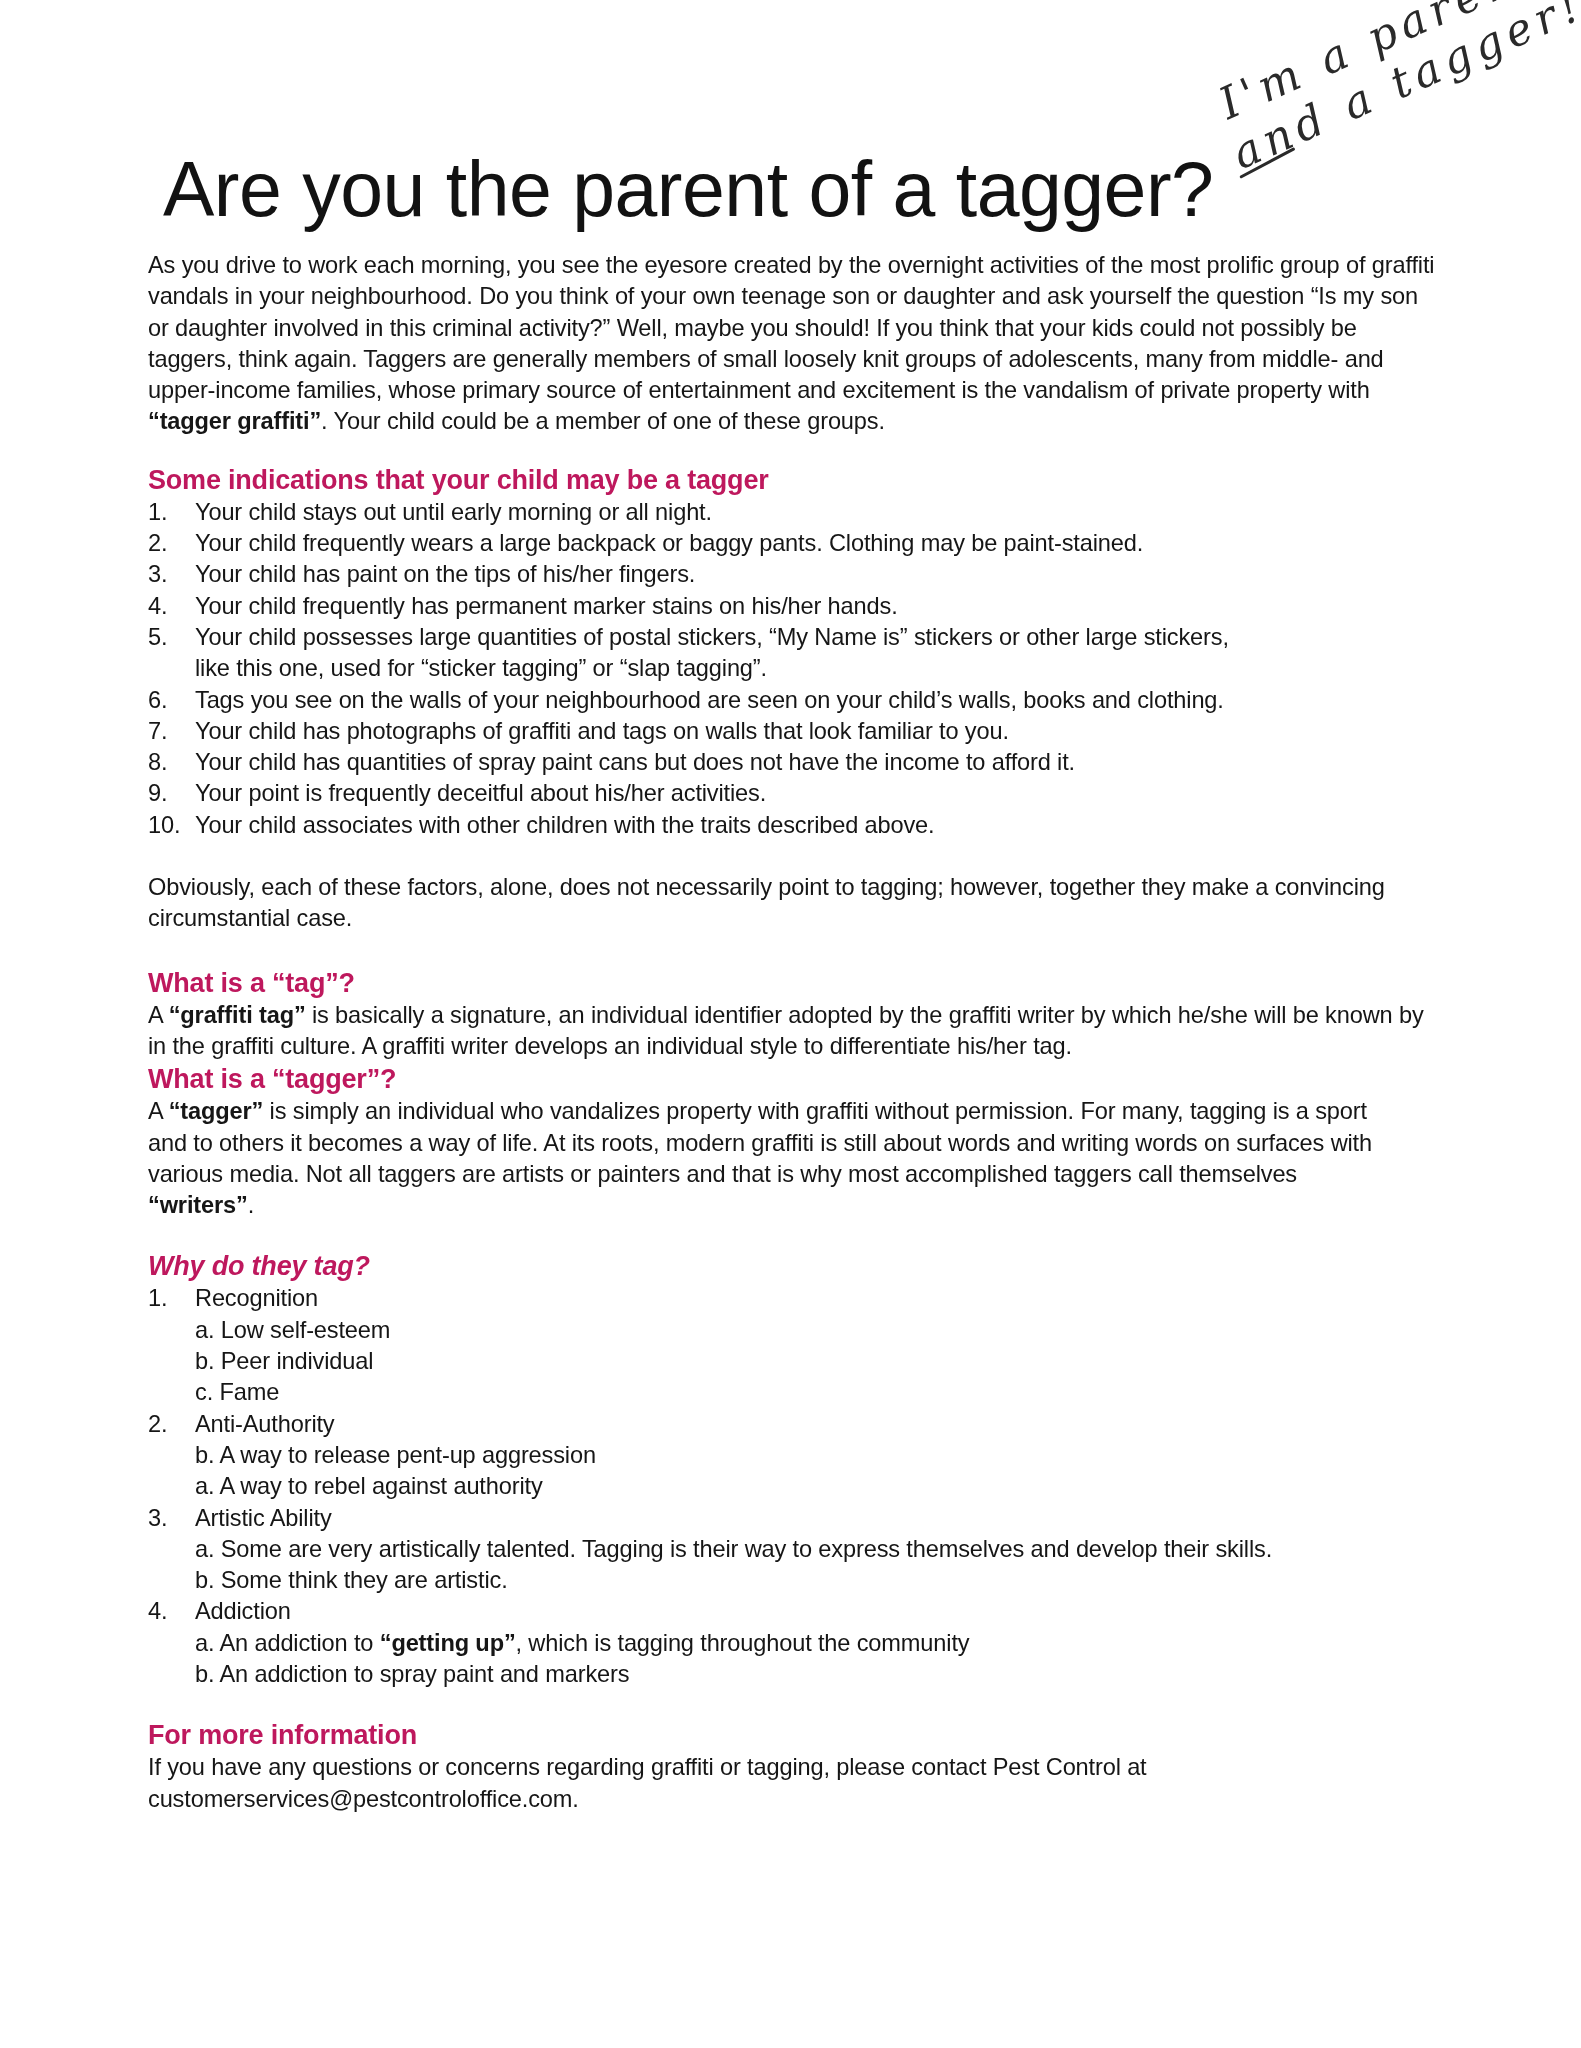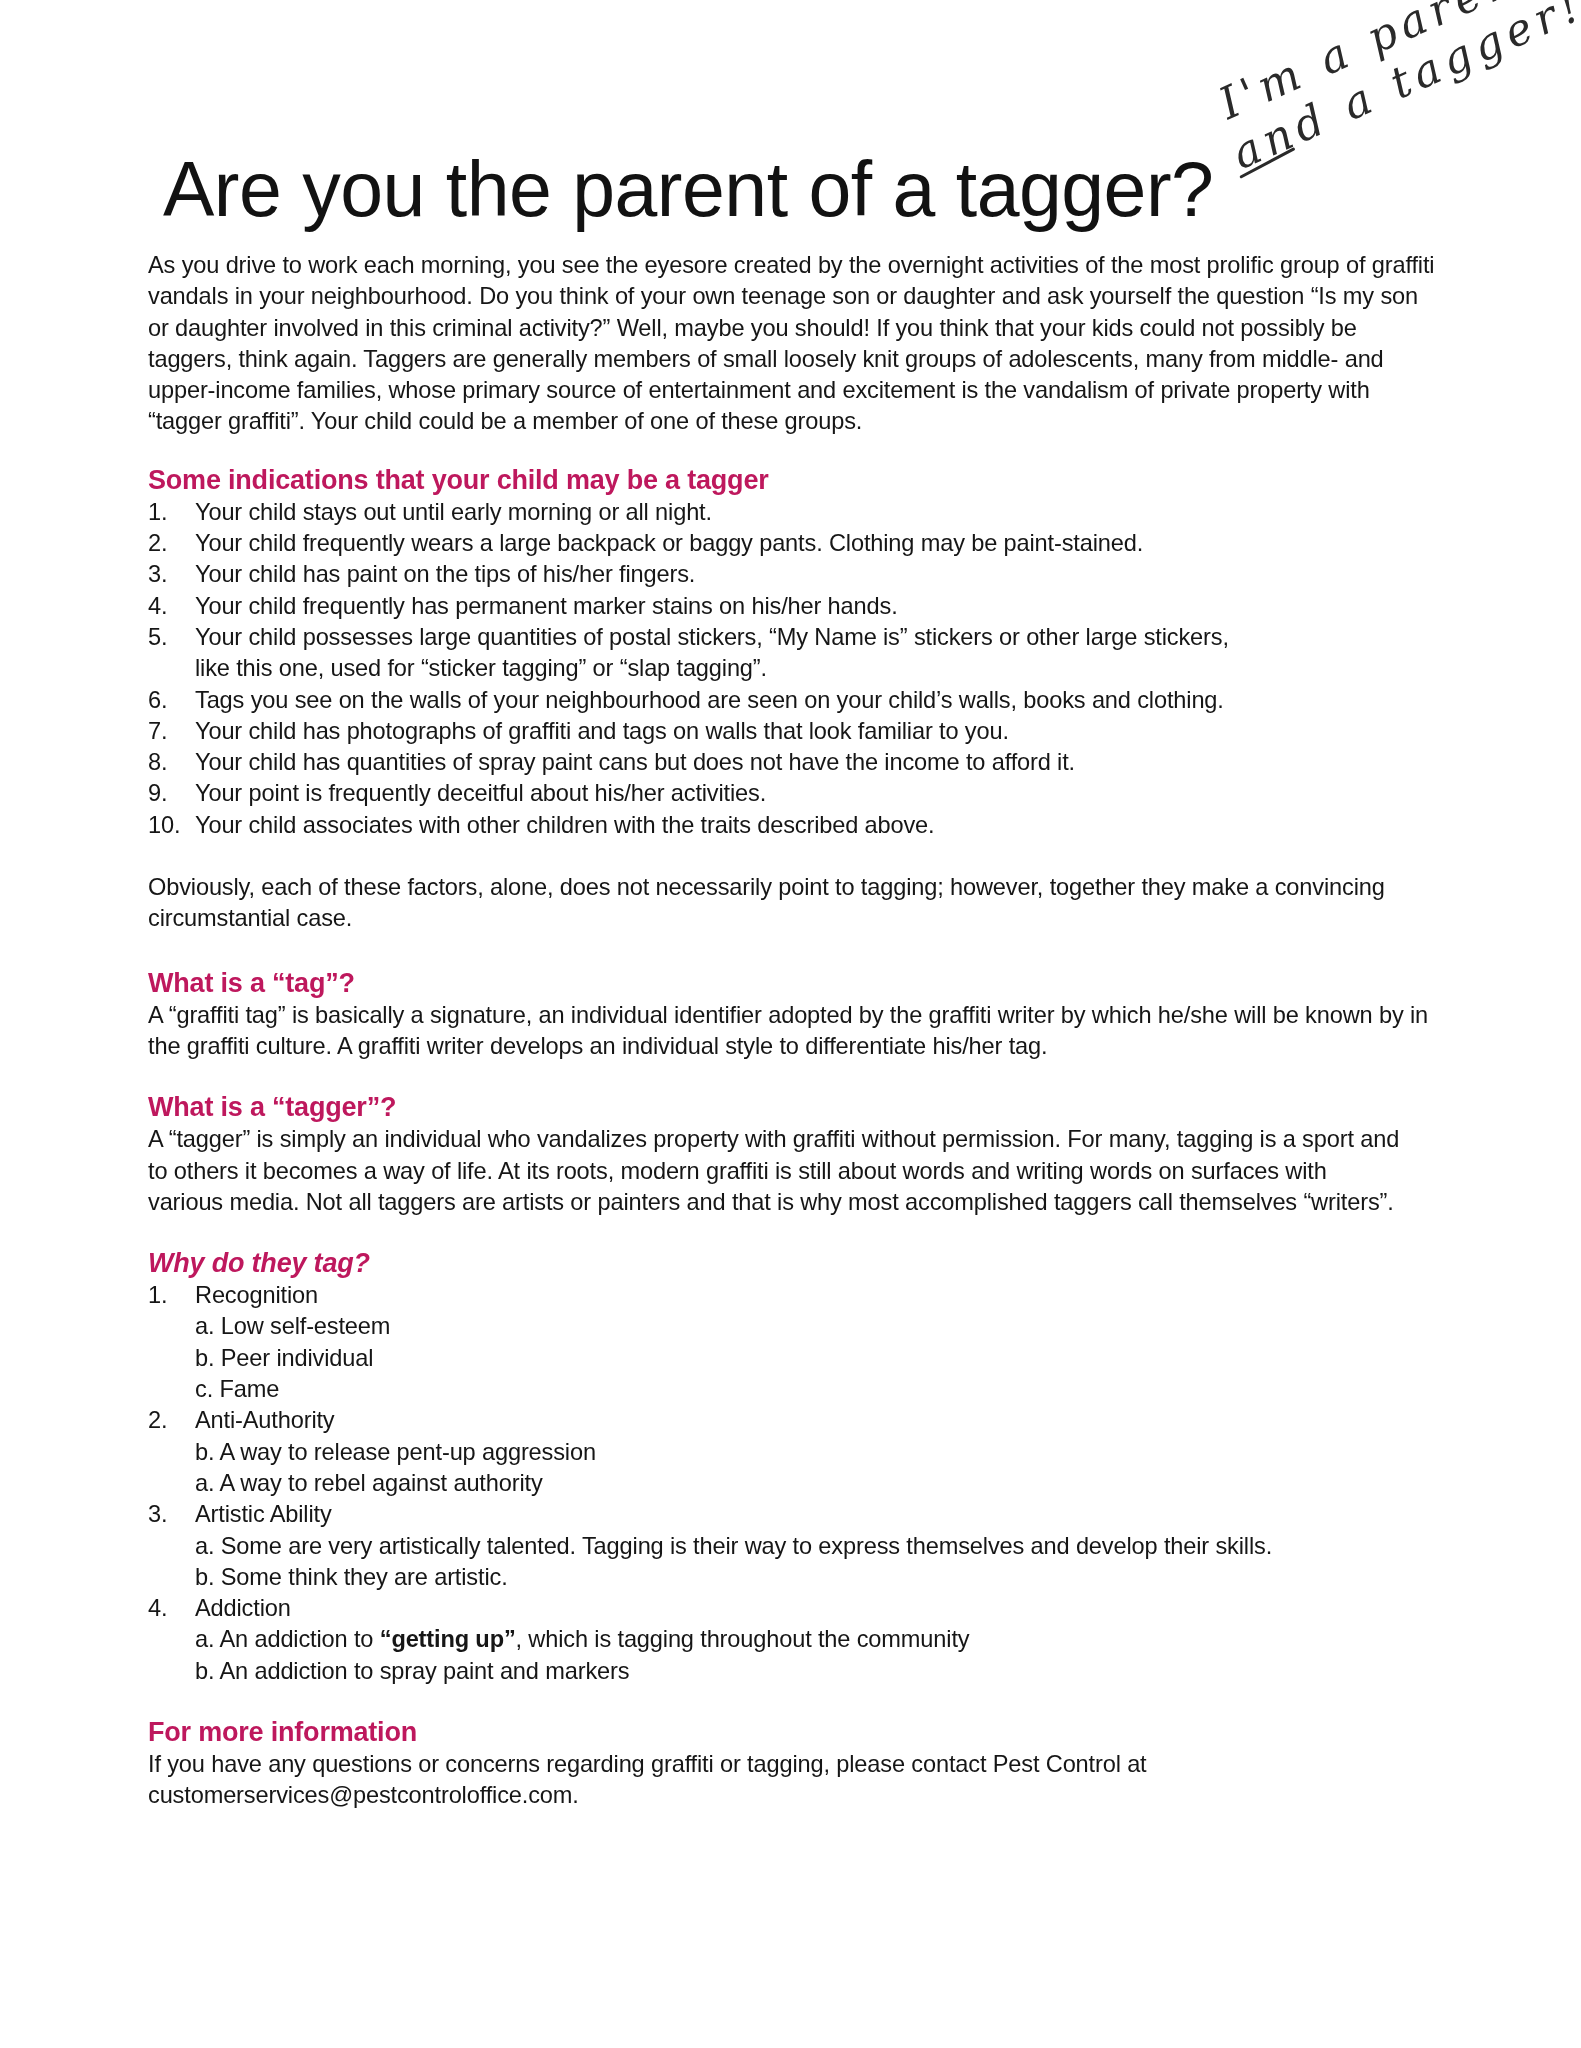--- a/index.html
+++ b/index.html
@@ -39,33 +39,33 @@
       left: 0;
       width: 1300px;
     }
     .para {
       margin: 0;
       font-size: 23.6px;
       line-height: 31.3px;
       letter-spacing: -0.15px;
       width: 1295px;
     }
-    .para b { font-weight: normal; }
+    .para b { font-weight: bold; }
     .h2 {
       margin: 0;
       font-size: 27px;
       font-weight: bold;
       line-height: 34px;
       letter-spacing: -0.2px;
       color: #be185d;
     }
     .sec-ind { margin-top: 25px; }
     .sec-after-list { margin-top: 31px; }
     .sec-tag { margin-top: 31px; }
-    .sec-tagger { margin-top: 28px; }
+    .sec-tagger { }
     .sec-why { margin-top: 28px; font-style: italic; }
     .sec-more { margin-top: 28px; }
 
     ol.num {
       list-style: none;
       margin: 0;
       padding: 0;
     }
     ol.num > li {
       position: relative;

